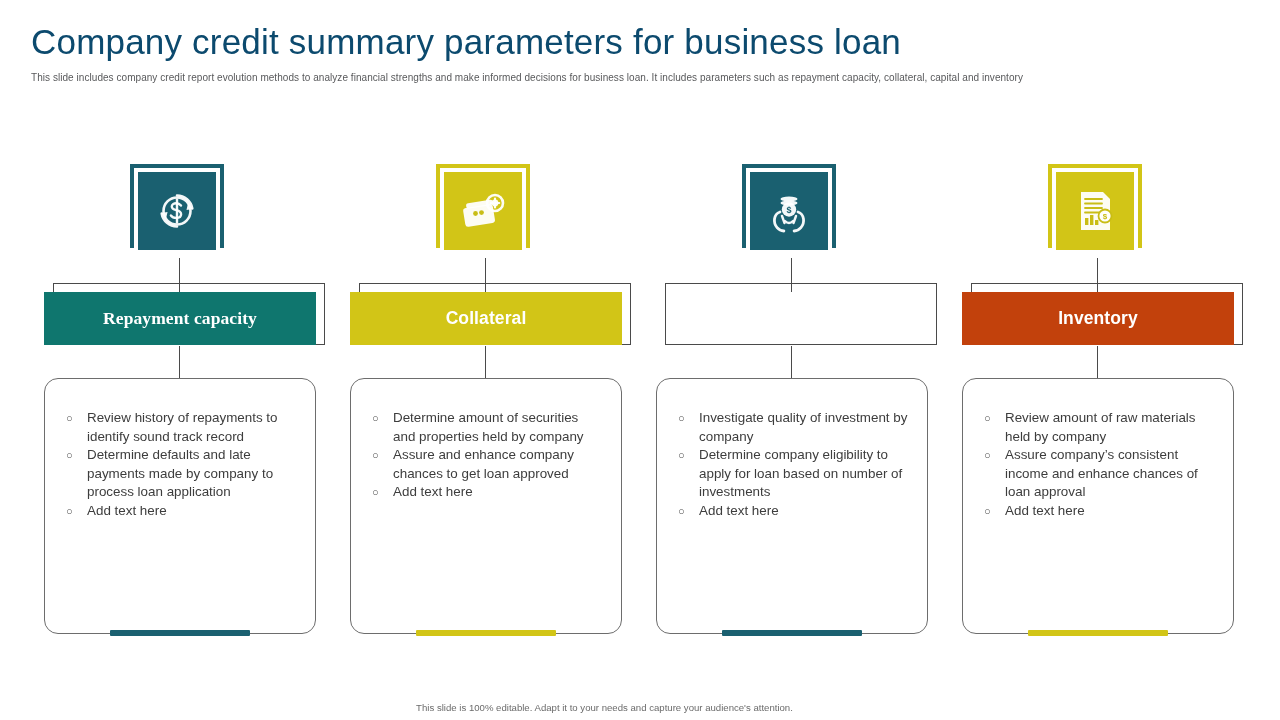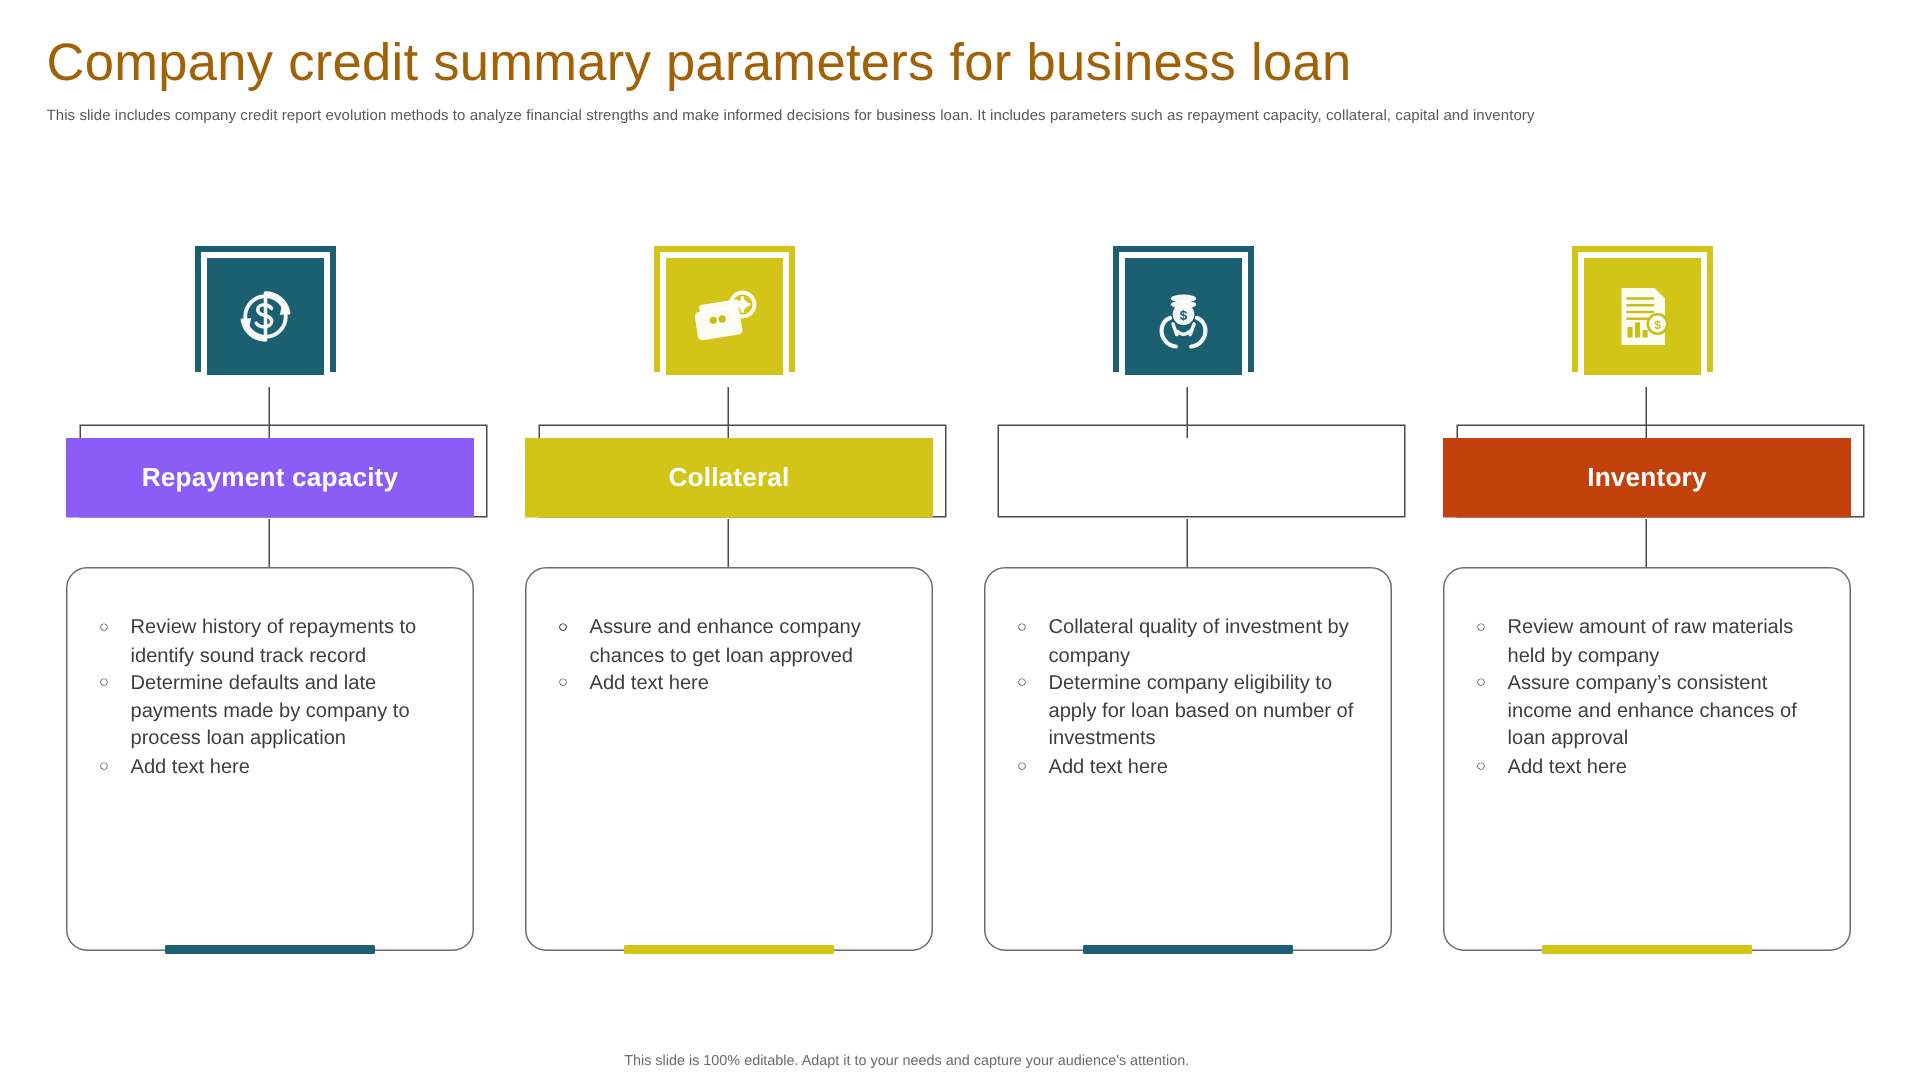--- a/index.html
+++ b/index.html
@@ -17,21 +17,21 @@
   }
 
   
   .slide-title {
     position: absolute;
     left: 31px;
     top: 22px;
     font-size: 35px;
     font-weight: 400;
     letter-spacing: 0.2px;
-    color: #a16207;
+    color: #0c4a6e;
     white-space: nowrap;
   }
   .slide-subtitle {
     position: absolute;
     left: 31px;
     top: 72px;
     width: 1220px;
     font-size: 10px;
     font-weight: 400;
     color: #58595b;
@@ -215,21 +215,21 @@
             <path d="M29 44.5 A15.5 15.5 0 0 1 13.7 31.5" fill="none" stroke="rgba(255,255,255,0.95)" stroke-width="2.6" stroke-linecap="round"></path>
             <path d="M40 21 L45 27 L38.5 28 Z" fill="rgba(255,255,255,0.95)"></path>
             <path d="M18 37 L13 31 L19.5 30 Z" fill="rgba(255,255,255,0.95)"></path>
             <path d="M33 23.5 c-1.3-1.6-3.1-2.3-4.8-2.3 -2.5 0-4.4 1.4-4.4 3.4 0 2.2 2.1 3 4.5 3.6 2.5 0.6 4.8 1.5 4.8 4 0 2.3-2.2 3.7-5 3.7 -2.1 0-4-0.8-5.2-2.4" fill="none" stroke="rgba(255,255,255,0.95)" stroke-width="2.4" stroke-linecap="round"></path>
             <line x1="29" y1="17.5" x2="29" y2="40.5" stroke="rgba(255,255,255,0.95)" stroke-width="2.4" stroke-linecap="round"></line>
           </svg>
         </div>
       </div>
       <div class="conn conn-v stub-top"></div>
       <div class="hdr-outline"></div>
-      <div class="hdr-bar" style="background:#8b5cf6;">
+      <div class="hdr-bar" style="background:#0f766e;font-family:Liberation Serif, serif;">
         <span class="hdr-label">Repayment capacity</span>
       </div>
       <div class="conn conn-v stub-bottom"></div>
       <div class="card">
         <ul class="bullets">
           <li><span class="marker">○</span><span>Review history of repayments to identify sound track record</span></li>
           <li><span class="marker">○</span><span>Determine defaults and late payments made by company to process loan application</span></li>
           <li><span class="marker">○</span><span>Add text here</span></li>
         </ul>
         <div class="card-accent" style="background:#1A6070;"></div>
@@ -251,21 +251,21 @@
         </div>
       </div>
       <div class="conn conn-v stub-top"></div>
       <div class="hdr-outline"></div>
       <div class="hdr-bar" style="background:#D2C517;text-align:right;">
         <span class="hdr-label">Collateral</span>
       </div>
       <div class="conn conn-v stub-bottom"></div>
       <div class="card">
         <ul class="bullets">
-          <li><span class="marker">○</span></li>
+          <li><span class="marker">○</span><span>Determine amount of securities and properties held by company</span></li>
           <li><span class="marker">○</span><span>Assure and enhance company chances to get loan approved</span></li>
           <li><span class="marker">○</span><span>Add text here</span></li>
         </ul>
         <div class="card-accent" style="background:#D2C517;"></div>
       </div>
     </div>
     <div class="column c2">
       <div class="icon-zone">
         <div class="icon-frame" style="border-color:#1A6070;"></div>
         <div class="icon-box" style="background:#1A6070;">
@@ -279,21 +279,21 @@
             <path d="M22 34 l2.5 7 M36 34 l-2.5 7" stroke="rgba(255,255,255,0.95)" stroke-width="2.4" stroke-linecap="round"></path>
             <path d="M25 39 q4 4 8 0" fill="none" stroke="rgba(255,255,255,0.95)" stroke-width="2.4" stroke-linecap="round"></path>
           </svg>
         </div>
       </div>
       <div class="conn conn-v stub-top"></div>
       <div class="hdr-outline"></div>
       <div class="conn conn-v stub-bottom"></div>
       <div class="card">
         <ul class="bullets">
-          <li><span class="marker">○</span><span>Collateral quality of investment by company</span></li>
+          <li><span class="marker">○</span><span>Investigate quality of investment by company</span></li>
           <li><span class="marker">○</span><span>Determine company eligibility to apply for loan based on number of investments</span></li>
           <li><span class="marker">○</span><span>Add text here</span></li>
         </ul>
         <div class="card-accent" style="background:#1A6070;"></div>
       </div>
     </div>
     <div class="column c3">
       <div class="icon-zone">
         <div class="icon-frame" style="border-color:#D2C517;"></div>
         <div class="icon-box" style="background:#D2C517;">

